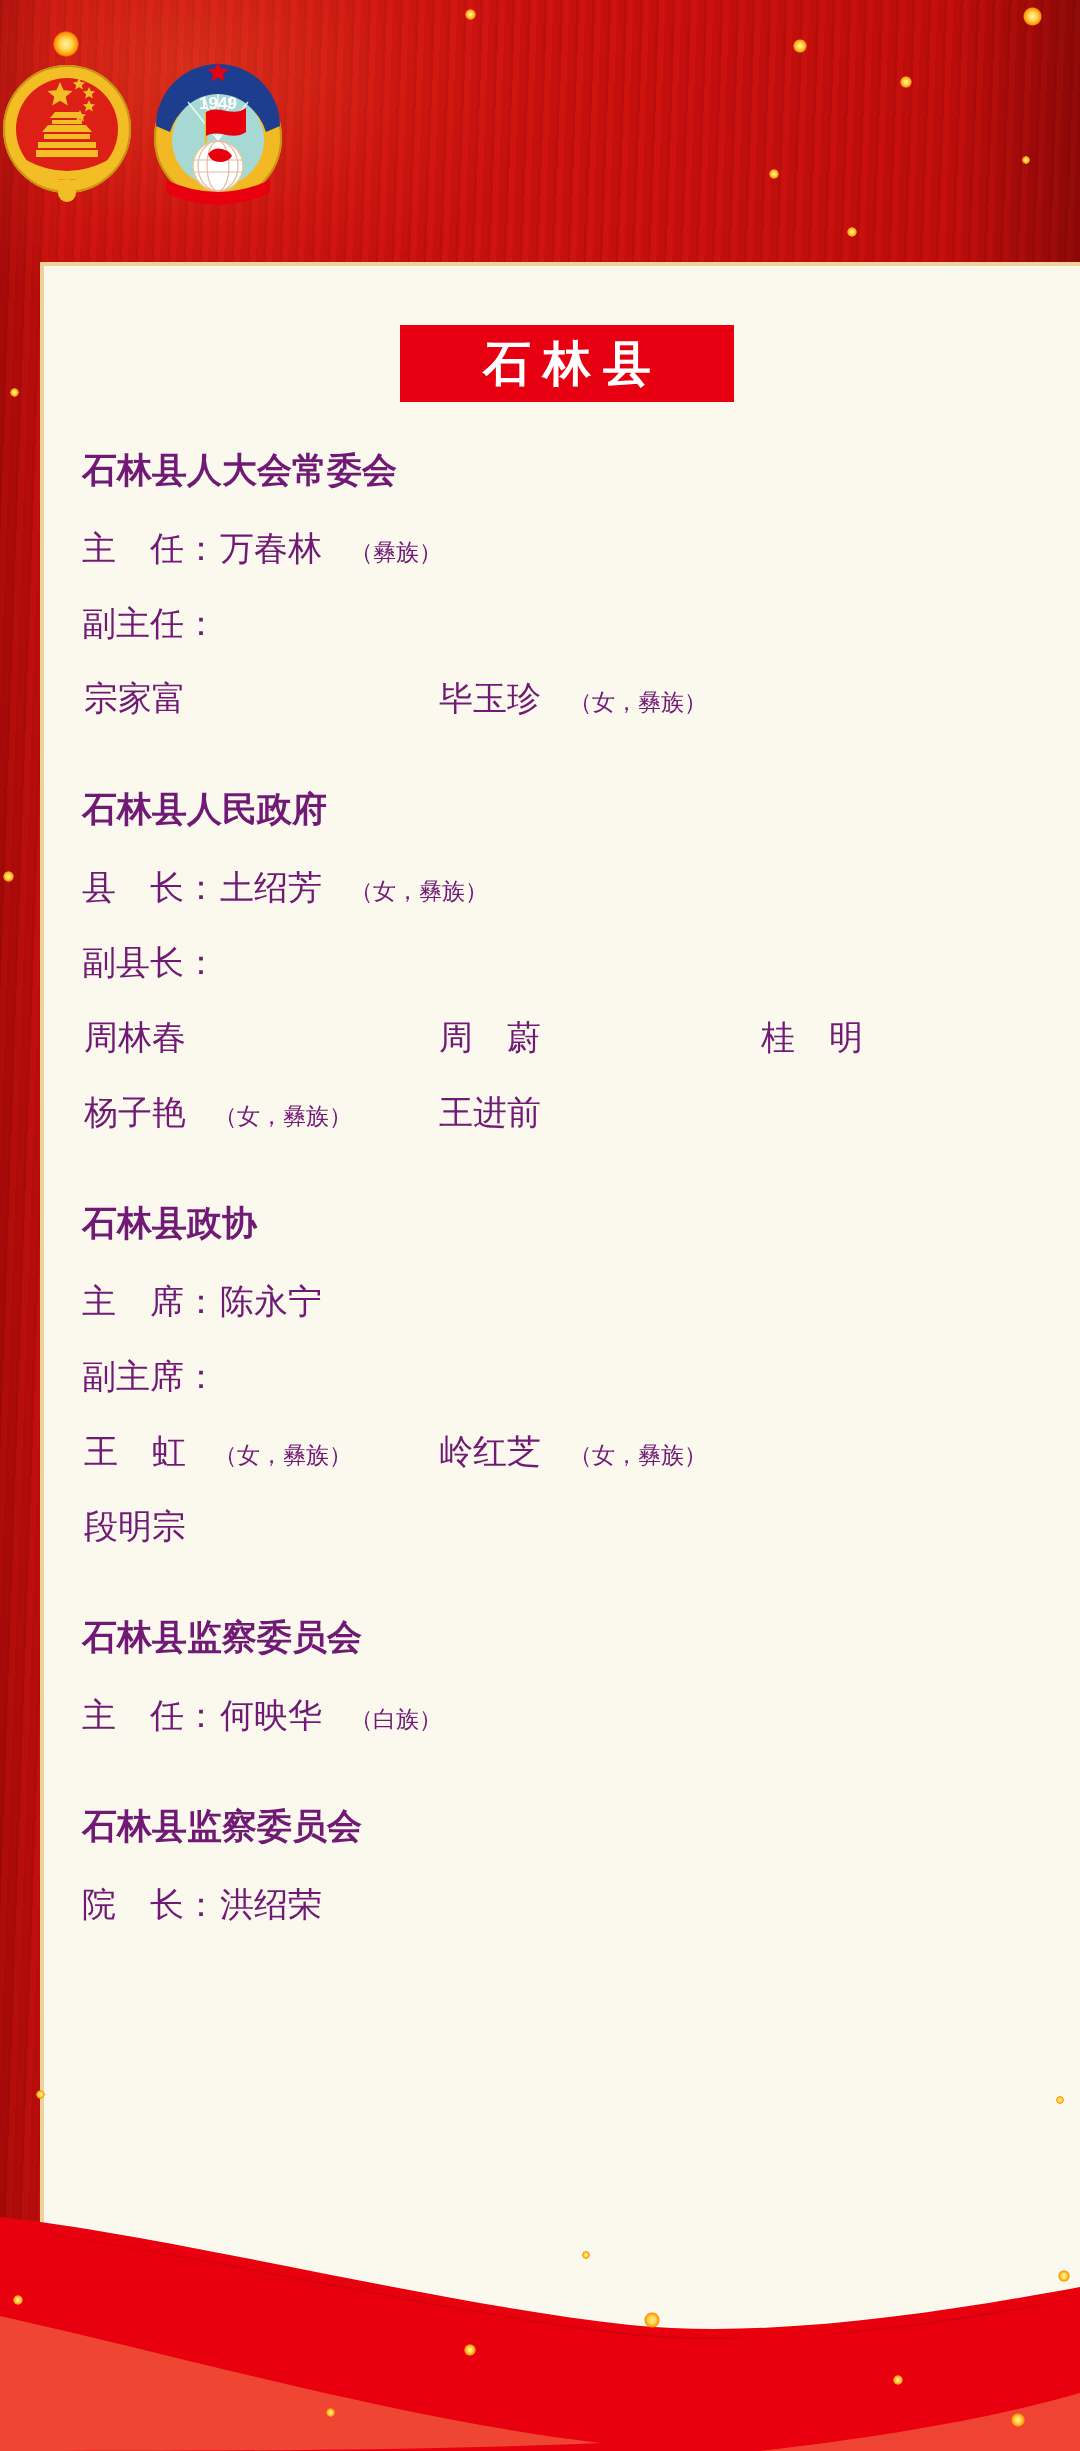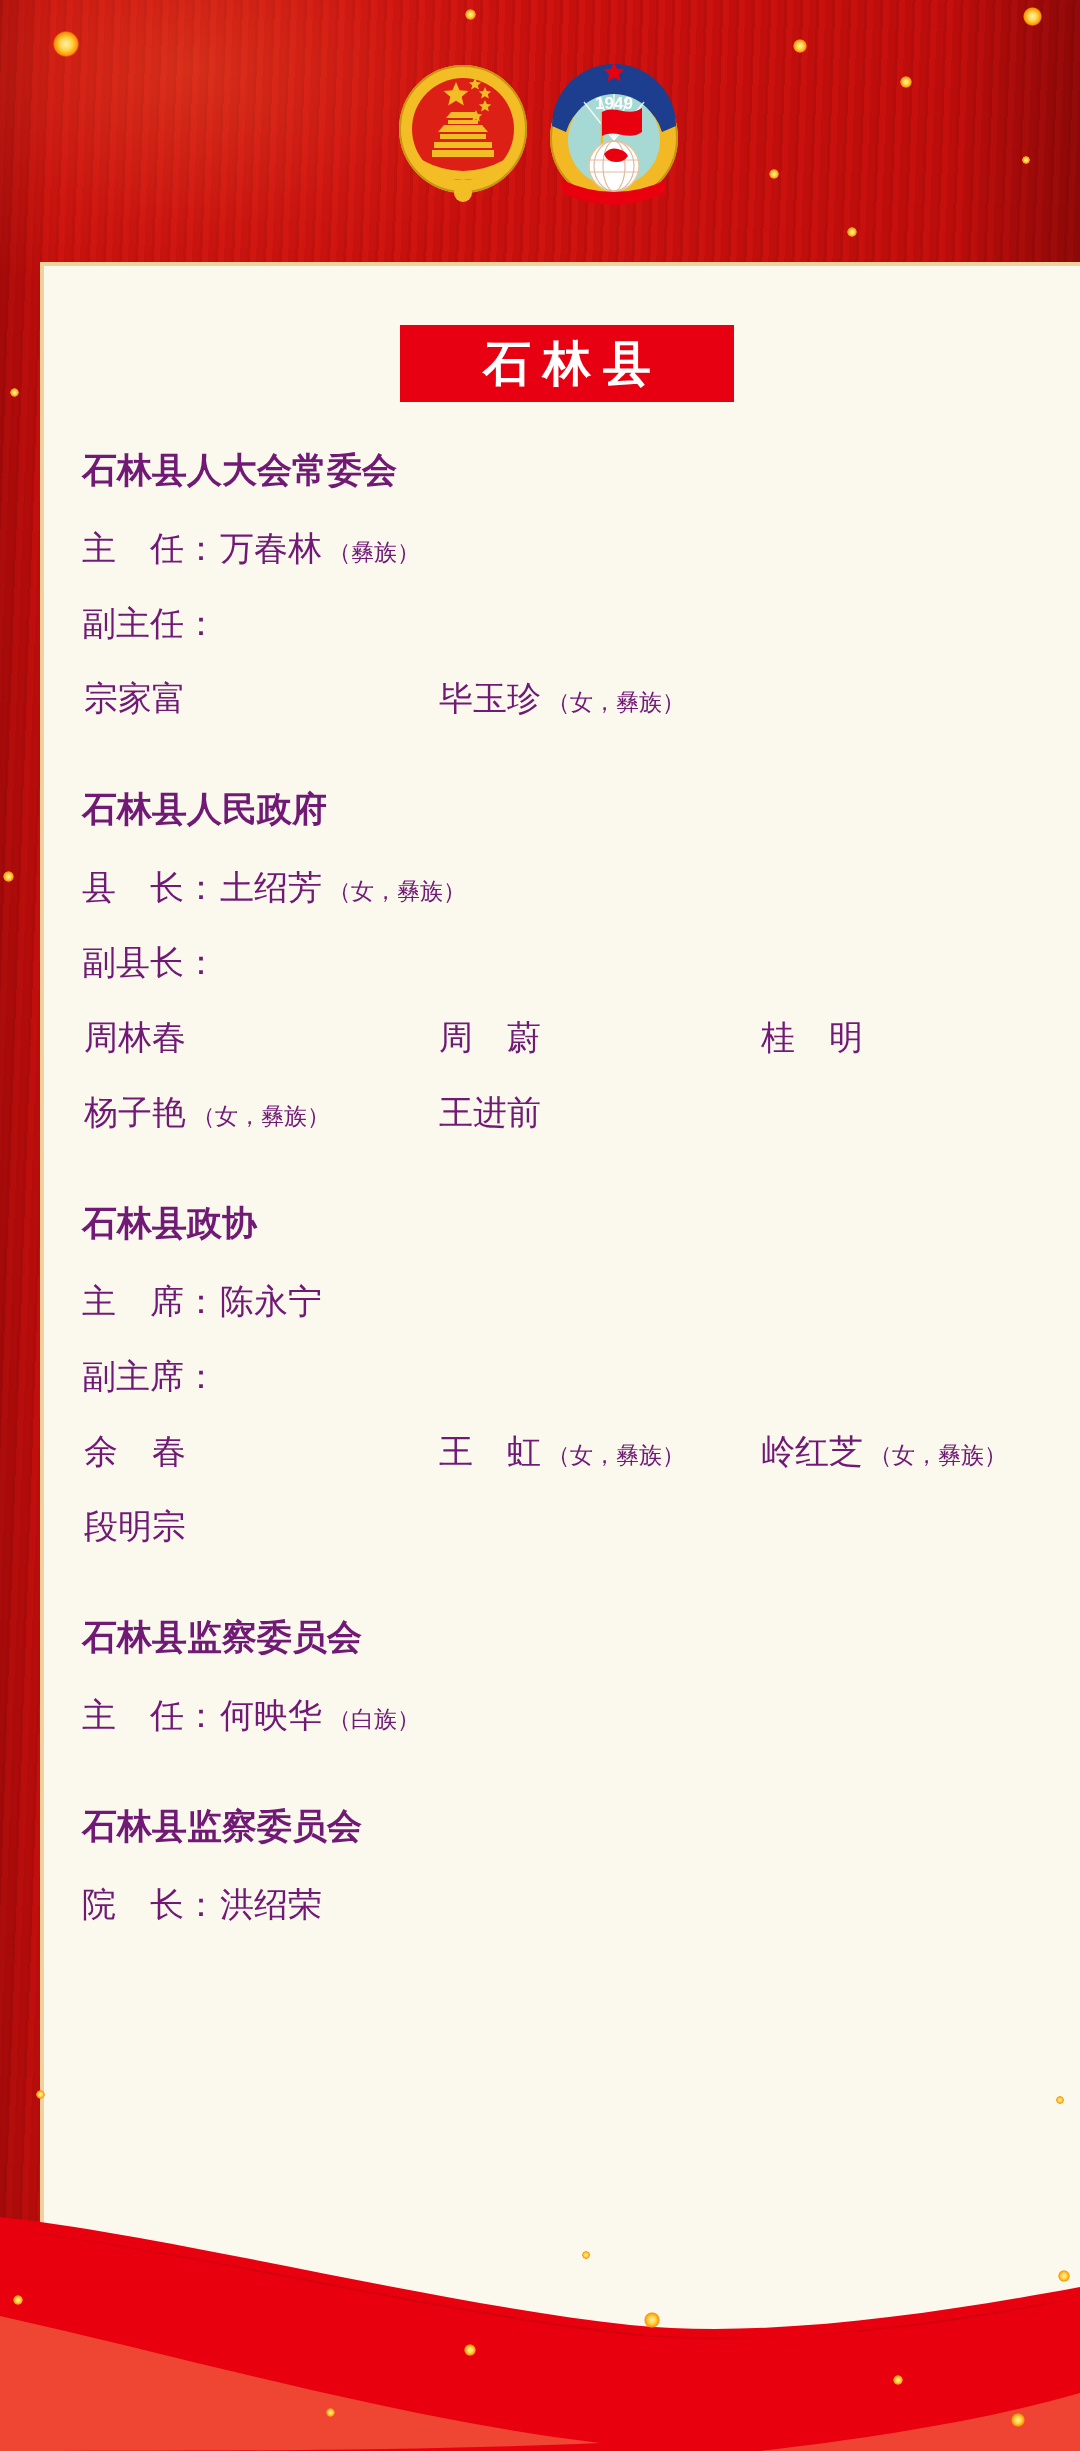--- a/index.html
+++ b/index.html
@@ -14,37 +14,37 @@
       linear-gradient(90deg,#a80b0a 0%,#c90f0d 5%,#cf120f 50%,#c30e0c 88%,#8e0908 100%);
   }
   .bg-streaks{position:absolute;inset:0;opacity:.55;
     background:repeating-linear-gradient(92deg,
       rgba(90,0,0,.28) 0 3px, rgba(255,60,40,.06) 3px 9px, rgba(120,0,0,.18) 9px 16px);
   }
   .bg-glow{position:absolute;left:-160px;top:-180px;width:700px;height:500px;
     background:radial-gradient(ellipse at center,rgba(255,120,60,.30),rgba(255,80,40,.10) 45%,transparent 70%);
   }
   
-  .emblems{position:absolute;top:56px;left:0;right:0;display:flex;justify-content:center;gap:14px;}
+  .emblems{position:absolute;top:56px;left:0;right:0;display:flex;justify-content:flex-start;gap:14px;}
   .emblems svg{display:block;}
   
   .card{position:absolute;left:40px;top:262px;width:1054px;height:2189px;
     background:#fbf8ee;border:4px solid #eed49c;box-sizing:border-box;}
   .banner{width:334px;height:77px;margin:59px auto 0;background:#e60012;
     display:flex;align-items:center;justify-content:center;
     color:#ffffff;font-size:48px;font-weight:bold;letter-spacing:12px;text-indent:12px;}
   .content{margin-top:50px;padding:0 28px 0 38px;color:#701a75;}
   .section{margin-bottom:76px;}
   .heading{font-size:35px;line-height:1;font-weight:bold;margin:0 0 44px 0;}
   .row{font-size:34px;line-height:1;margin-bottom:41px;display:flex;align-items:baseline;}
   .row.grid{display:grid;grid-template-columns:355px 322px auto;}
   .cell{display:flex;align-items:baseline;white-space:nowrap;}
   .label{font-weight:normal;white-space:nowrap;}
   .name{white-space:nowrap;margin-left:2px;}
-  .note{font-size:23px;margin-left:6px;white-space:nowrap;}
+  .note{font-size:23px;margin-left:28px;white-space:nowrap;}
   
   .wave{position:absolute;left:0;top:2151px;width:1080px;height:300px;}
   
   .spark{position:absolute;border-radius:50%;
     background:radial-gradient(circle,#fff3a0 0%,#ffd24a 35%,#ff9400 62%,rgba(255,120,0,0) 72%);
     filter:blur(.6px);}
 </style>
 </head>
 <body>
 
@@ -174,23 +174,20 @@
       <section class="section">
         <h2 class="heading">石林县政协</h2>
         <div class="row">
           <span class="label">主　席：</span>
           <span class="name">陈永宁</span>
         </div>
         <div class="row">
           <span class="label">副主席：</span>
         </div>
         <div class="row grid">
-          <span class="cell">
-            <span class="name">余　春</span>
-          </span>
           <span class="cell">
             <span class="name">王　虹</span>
             <span class="note">（女，彝族）</span>
           </span>
           <span class="cell">
             <span class="name">岭红芝</span>
             <span class="note">（女，彝族）</span>
           </span>
         </div>
         <div class="row grid">

